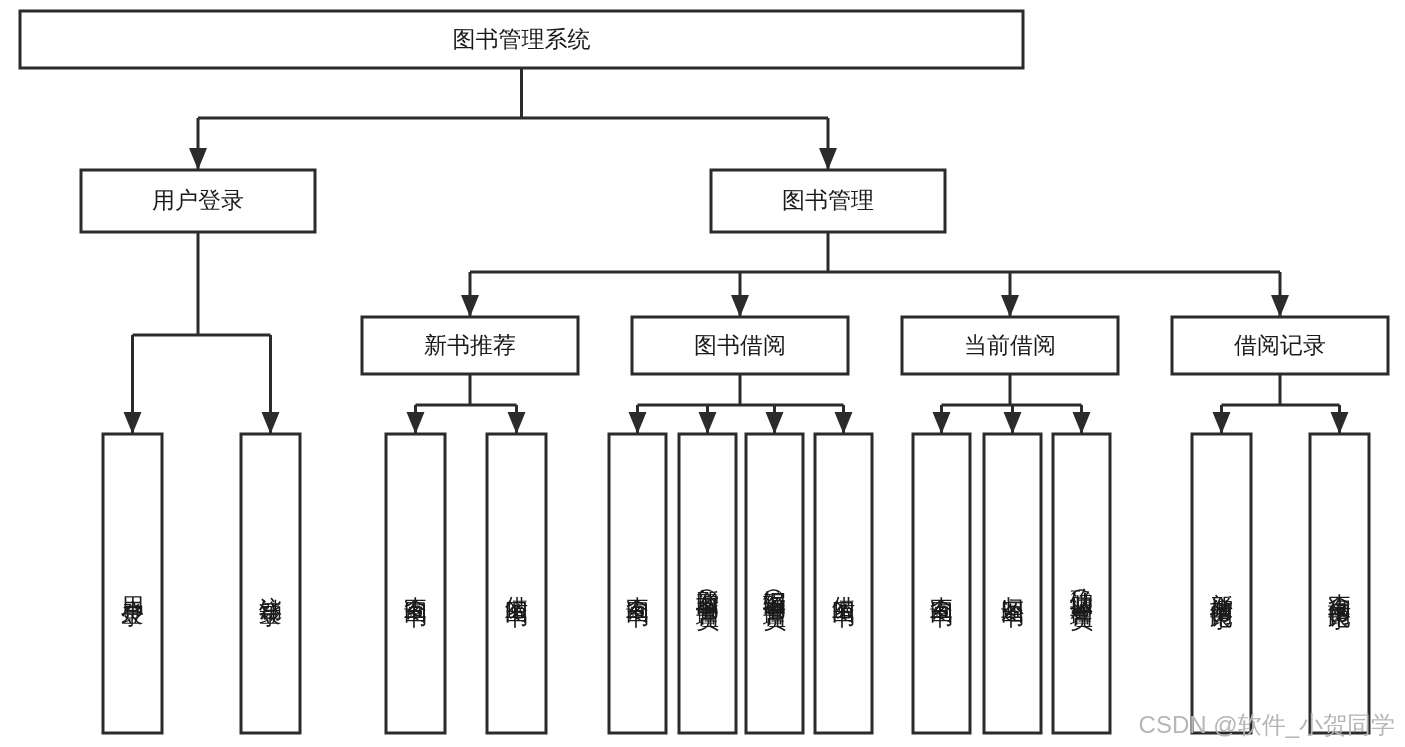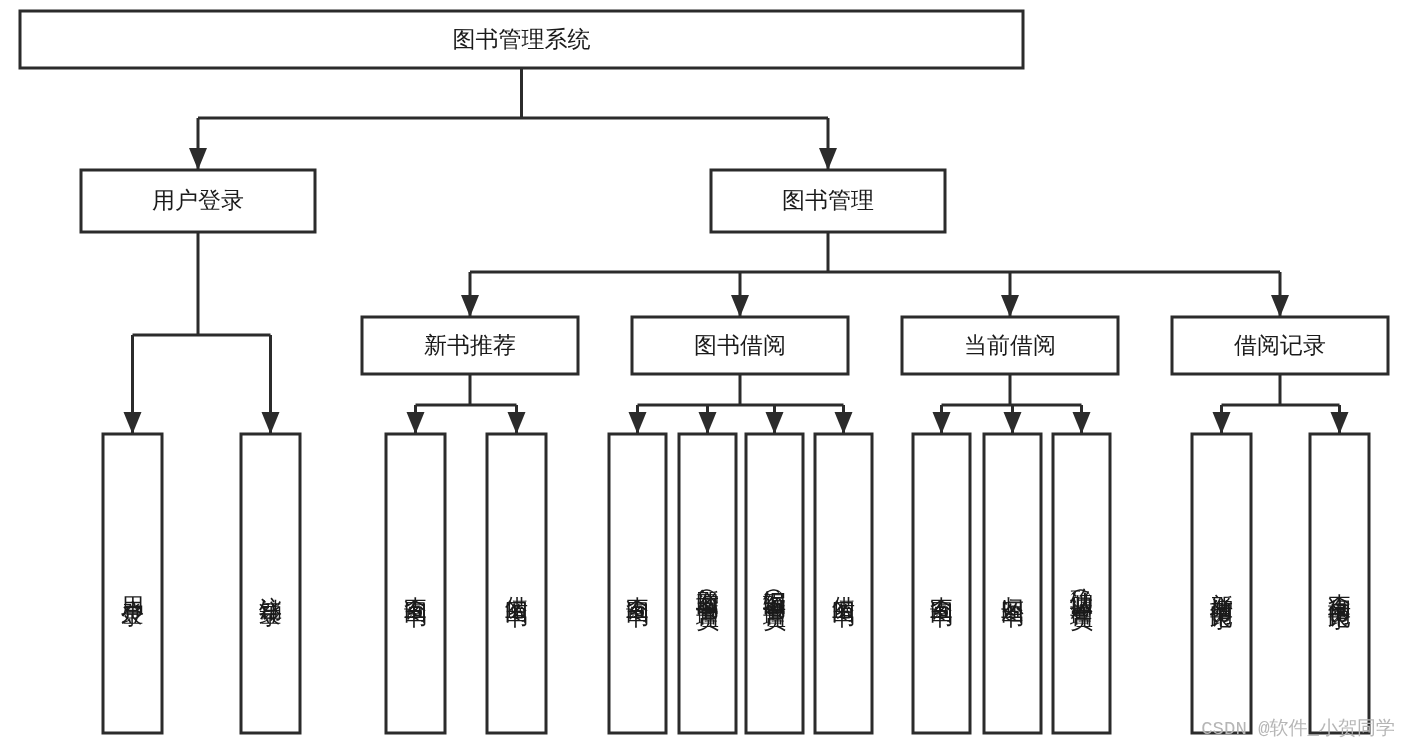--- a/index.html
+++ b/index.html
@@ -62,22 +62,22 @@
     font-size: 23px;
     line-height: 1.18;
     color: #1a1a1a;
     letter-spacing: 3px;
     white-space: nowrap;
   }
   #watermark {
     position: absolute;
     right: 10px;
     bottom: 6px;
-    font-family: Liberation Mono, monospace;
-    font-size: 19px;
+    font-family: Liberation Sans, sans-serif;
+    font-size: 24px;
     color: #b6b6b6;
     white-space: nowrap;
     user-select: none;
   }
 </style>
 </head>
 <body>
 
 <div id="diagram-root">
   <svg class="tree-canvas" viewBox="0 0 1405 747">

